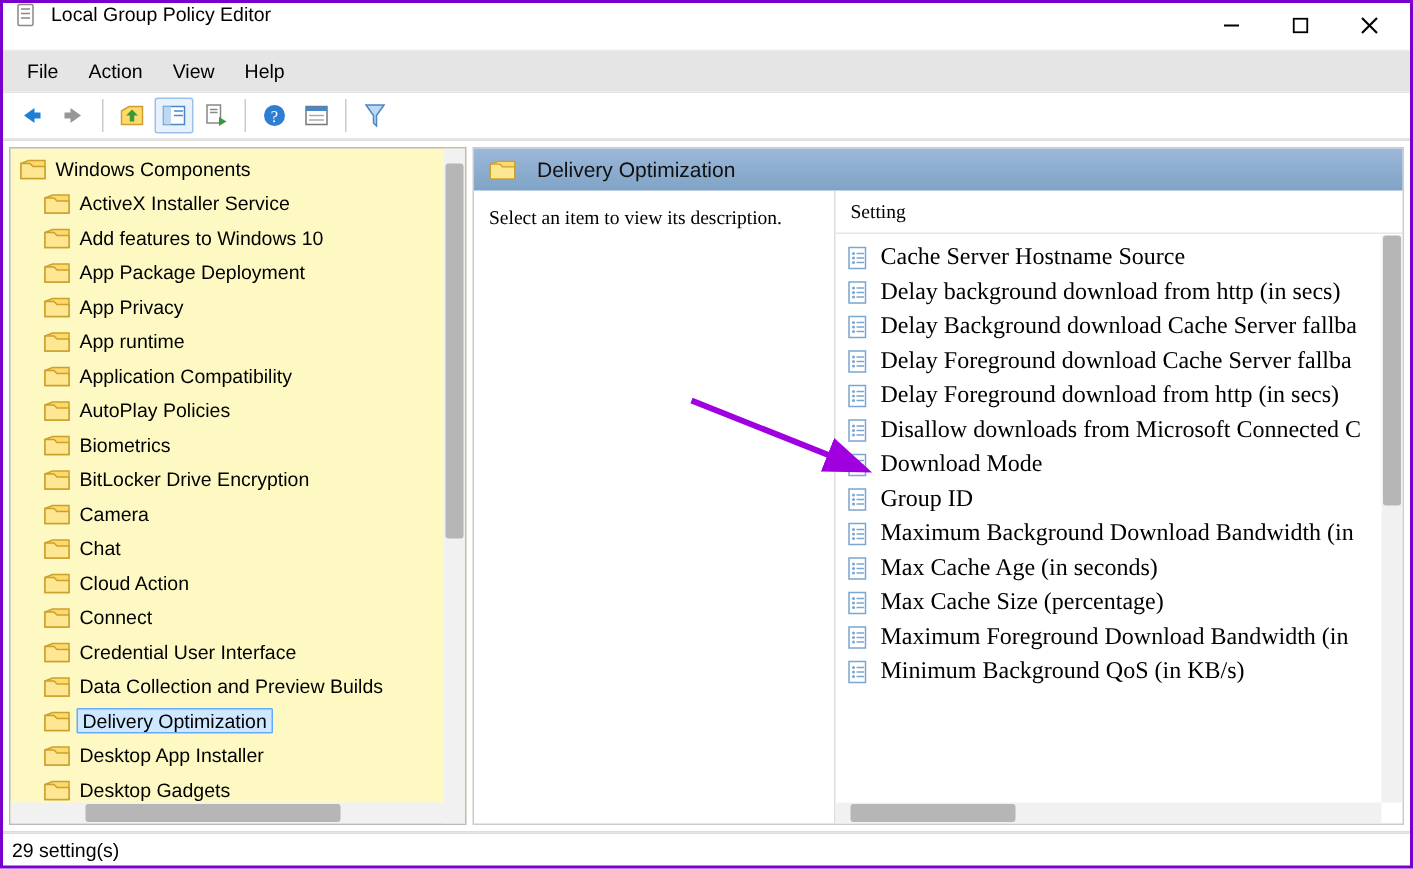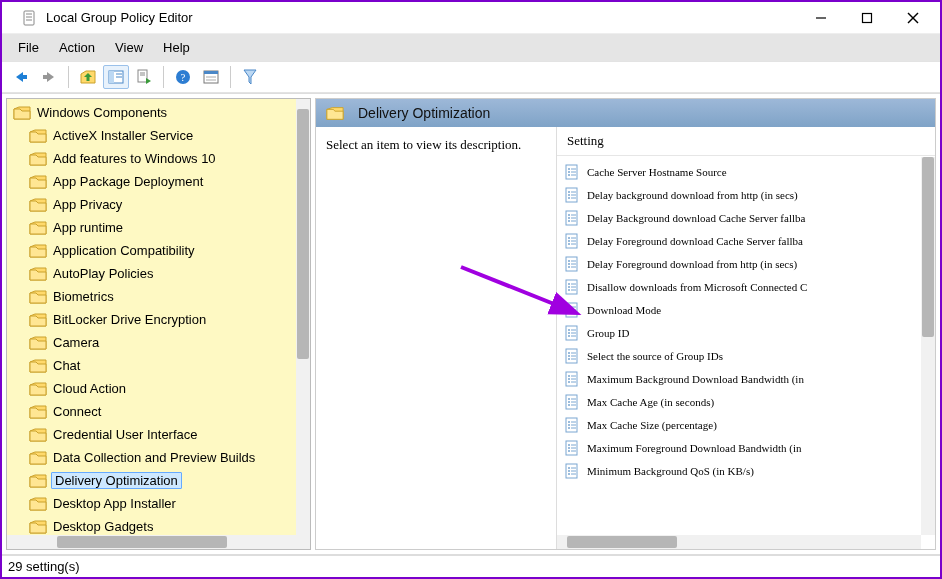--- a/index.html
+++ b/index.html
@@ -11,23 +11,23 @@
     width: 942px;
     height: 579px;
     border: 2px solid #7a00cc;
     display: flex;
     flex-direction: column;
     overflow: hidden;
   }
   
   .titlebar {
     display: flex;
-    align-items: center;
+    align-items: flex-start;
     height: 32px;
-    padding: 0 4px 0 20px;
+    padding: 0 4px 0 8px;
     background: #fff;
     border-bottom: 1px solid #eee;
   }
   .titlebar .app-icon {
     width: 16px; height: 16px;
     margin-right: 8px;
     display: flex; align-items: center; justify-content: center;
   }
   .titlebar .title { flex: 0 0 auto; font-size: 13px; color: #000; }
   .titlebar .spacer { flex: 1; }
@@ -146,21 +146,21 @@
     border-bottom: 1px solid #e6e6e6;
   }
   .settings-list {
     flex: 1;
     overflow: hidden;
     padding: 4px 0 0 6px;
   }
   .setting-row {
     display: flex; align-items: center;
     height: 23px; white-space: nowrap;
-    font-size: 11px;
+    font-size: 16px;
   }
   .setting-icon { width: 18px; height: 16px; margin-right: 6px; display:flex;align-items:center;justify-content:center;}
   .tabs {
     display: flex;
     padding-left: 8px;
     border-top: 1px solid #ddd;
     background: #fff;
   }
   .tab {
     font-size: 12px;
@@ -628,34 +628,20 @@
                 <svg width="16" height="16" viewBox="0 0 16 16">
                   <rect x="2" y="1" width="11" height="14" fill="#fff" stroke="#7aa6d1"></rect>
                   <circle cx="5" cy="5" r="1" fill="#7aa6d1"></circle>
                   <circle cx="5" cy="8" r="1" fill="#7aa6d1"></circle>
                   <circle cx="5" cy="11" r="1" fill="#7aa6d1"></circle>
                   <line x1="7" y1="5" x2="12" y2="5" stroke="#7aa6d1"></line>
                   <line x1="7" y1="8" x2="12" y2="8" stroke="#7aa6d1"></line>
                   <line x1="7" y1="11" x2="12" y2="11" stroke="#7aa6d1"></line>
                 </svg>
               </span>
-              <span>Select the source of Group IDs</span>
-            </div>
-            <div class="setting-row">
-              <span class="setting-icon">
-                <svg width="16" height="16" viewBox="0 0 16 16">
-                  <rect x="2" y="1" width="11" height="14" fill="#fff" stroke="#7aa6d1"></rect>
-                  <circle cx="5" cy="5" r="1" fill="#7aa6d1"></circle>
-                  <circle cx="5" cy="8" r="1" fill="#7aa6d1"></circle>
-                  <circle cx="5" cy="11" r="1" fill="#7aa6d1"></circle>
-                  <line x1="7" y1="5" x2="12" y2="5" stroke="#7aa6d1"></line>
-                  <line x1="7" y1="8" x2="12" y2="8" stroke="#7aa6d1"></line>
-                  <line x1="7" y1="11" x2="12" y2="11" stroke="#7aa6d1"></line>
-                </svg>
-              </span>
               <span>Maximum Background Download Bandwidth (in</span>
             </div>
             <div class="setting-row">
               <span class="setting-icon">
                 <svg width="16" height="16" viewBox="0 0 16 16">
                   <rect x="2" y="1" width="11" height="14" fill="#fff" stroke="#7aa6d1"></rect>
                   <circle cx="5" cy="5" r="1" fill="#7aa6d1"></circle>
                   <circle cx="5" cy="8" r="1" fill="#7aa6d1"></circle>
                   <circle cx="5" cy="11" r="1" fill="#7aa6d1"></circle>
                   <line x1="7" y1="5" x2="12" y2="5" stroke="#7aa6d1"></line>

